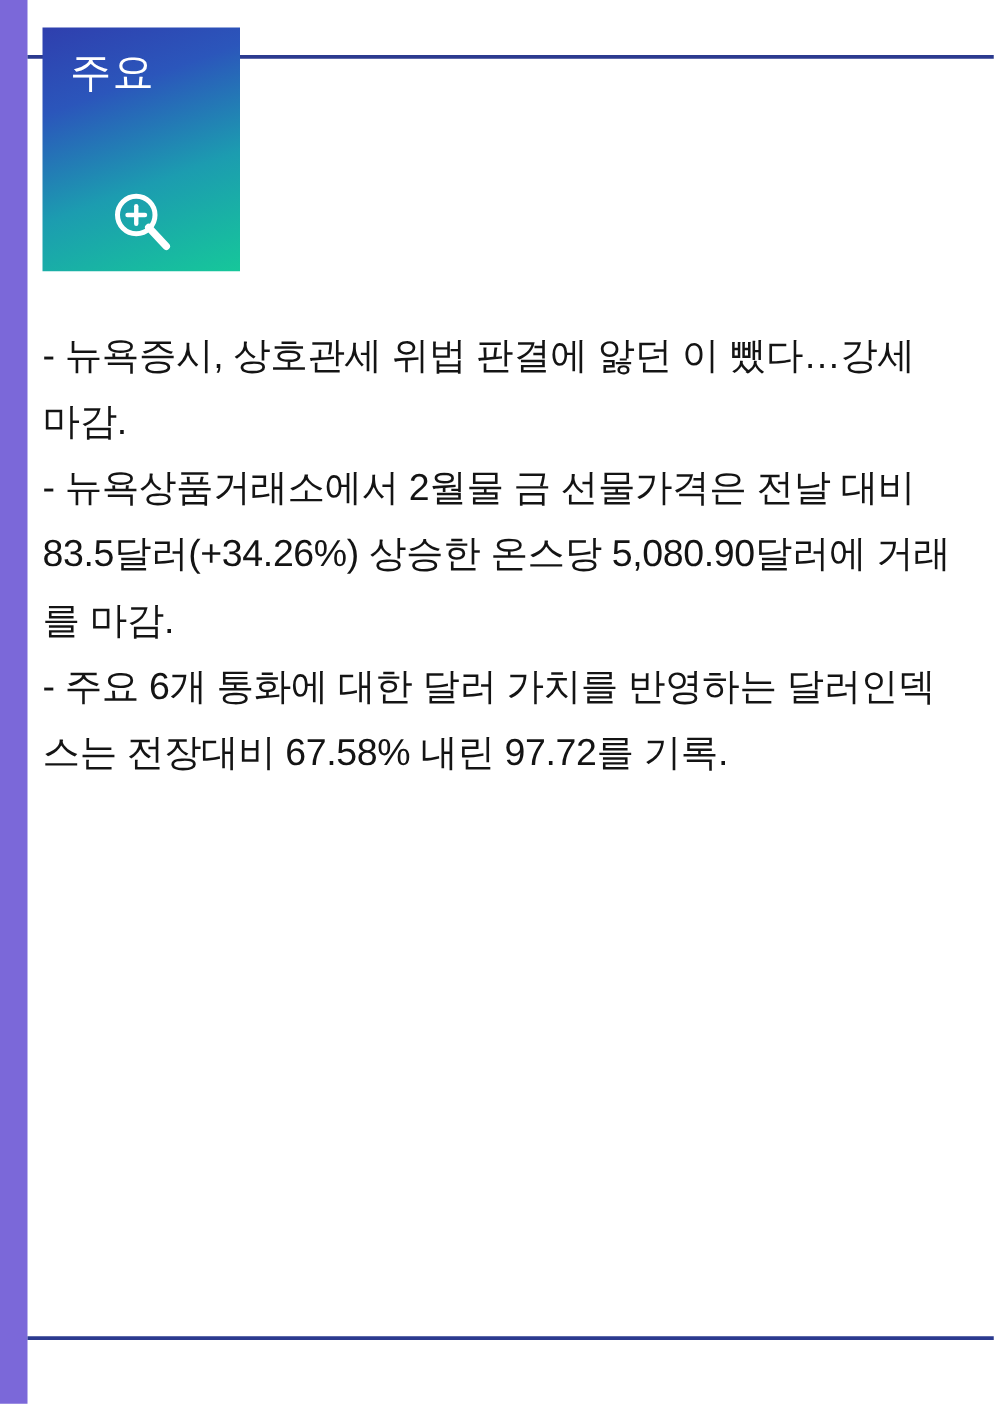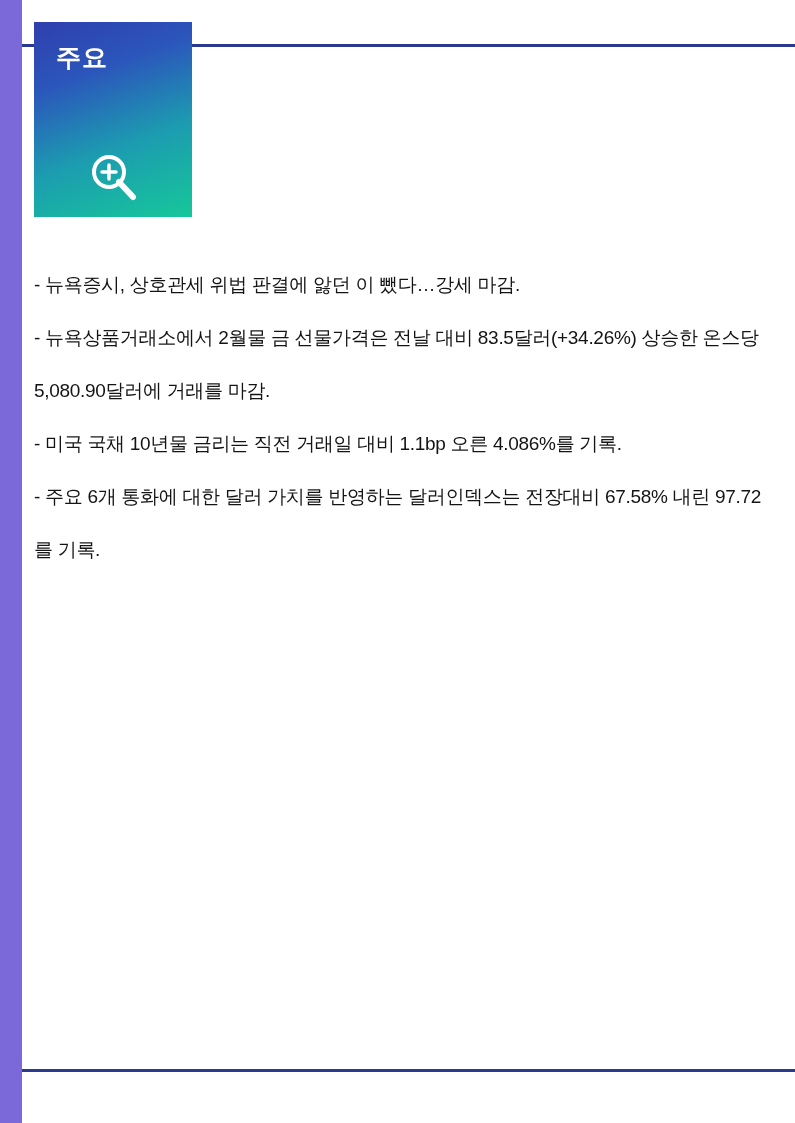--- a/index.html
+++ b/index.html
@@ -57,44 +57,44 @@
     left: 34px;
     top: 22px;
     width: 158px;
     height: 195px;
     background: linear-gradient(160deg, #2f3fae 0%, #2b56bb 28%, #1c9cb0 62%, #16c79a 100%);
     color: #ffffff;
     box-sizing: border-box;
     padding: 14px 0 0 22px;
   }
   .badge-line {
-    font-size: 25px;
+    font-size: 33px;
     line-height: 43px;
-    font-weight: bold;
+    font-weight: normal;
     letter-spacing: 1px;
   }
   .badge-icon {
     position: absolute;
     left: 50%;
     transform: translateX(-50%);
     top: 126px;
     width: 56px;
     height: 56px;
   }
   .badge-icon svg { display: block; }
 
   
   .content {
     position: absolute;
     left: 34px;
     top: 258px;
     width: 732px;
   }
   .line {
-    font-size: 19px;
+    font-size: 30px;
     line-height: 53px;
     color: #141414;
     letter-spacing: -0.3px;
     white-space: pre-wrap;
   }
 </style>
 </head>
 <body>
 
 <div class="page">
@@ -111,17 +111,16 @@
         <line x1="34" y1="34" x2="48" y2="49" stroke="#ffffff" stroke-width="6" stroke-linecap="round"></line>
         <line x1="17" y1="24" x2="31" y2="24" stroke="#ffffff" stroke-width="3.5" stroke-linecap="round"></line>
         <line x1="24" y1="17" x2="24" y2="31" stroke="#ffffff" stroke-width="3.5" stroke-linecap="round"></line>
       </svg>
     </div>
   </div>
 
   <div class="content">
     <div class="line">- 뉴욕증시, 상호관세 위법 판결에 앓던 이 뺐다…강세 마감.</div>
     <div class="line">- 뉴욕상품거래소에서 2월물 금 선물가격은 전날 대비 83.5달러(+34.26%) 상승한 온스당 5,080.90달러에 거래를 마감.</div>
-    <div class="line">- 미국 국채 10년물 금리는 직전 거래일 대비 1.1bp 오른 4.086%를 기록.</div>
     <div class="line">- 주요 6개 통화에 대한 달러 가치를 반영하는 달러인덱스는 전장대비 67.58% 내린 97.72를 기록.</div>
   </div>
 
 </div>
 
 </body></html>

